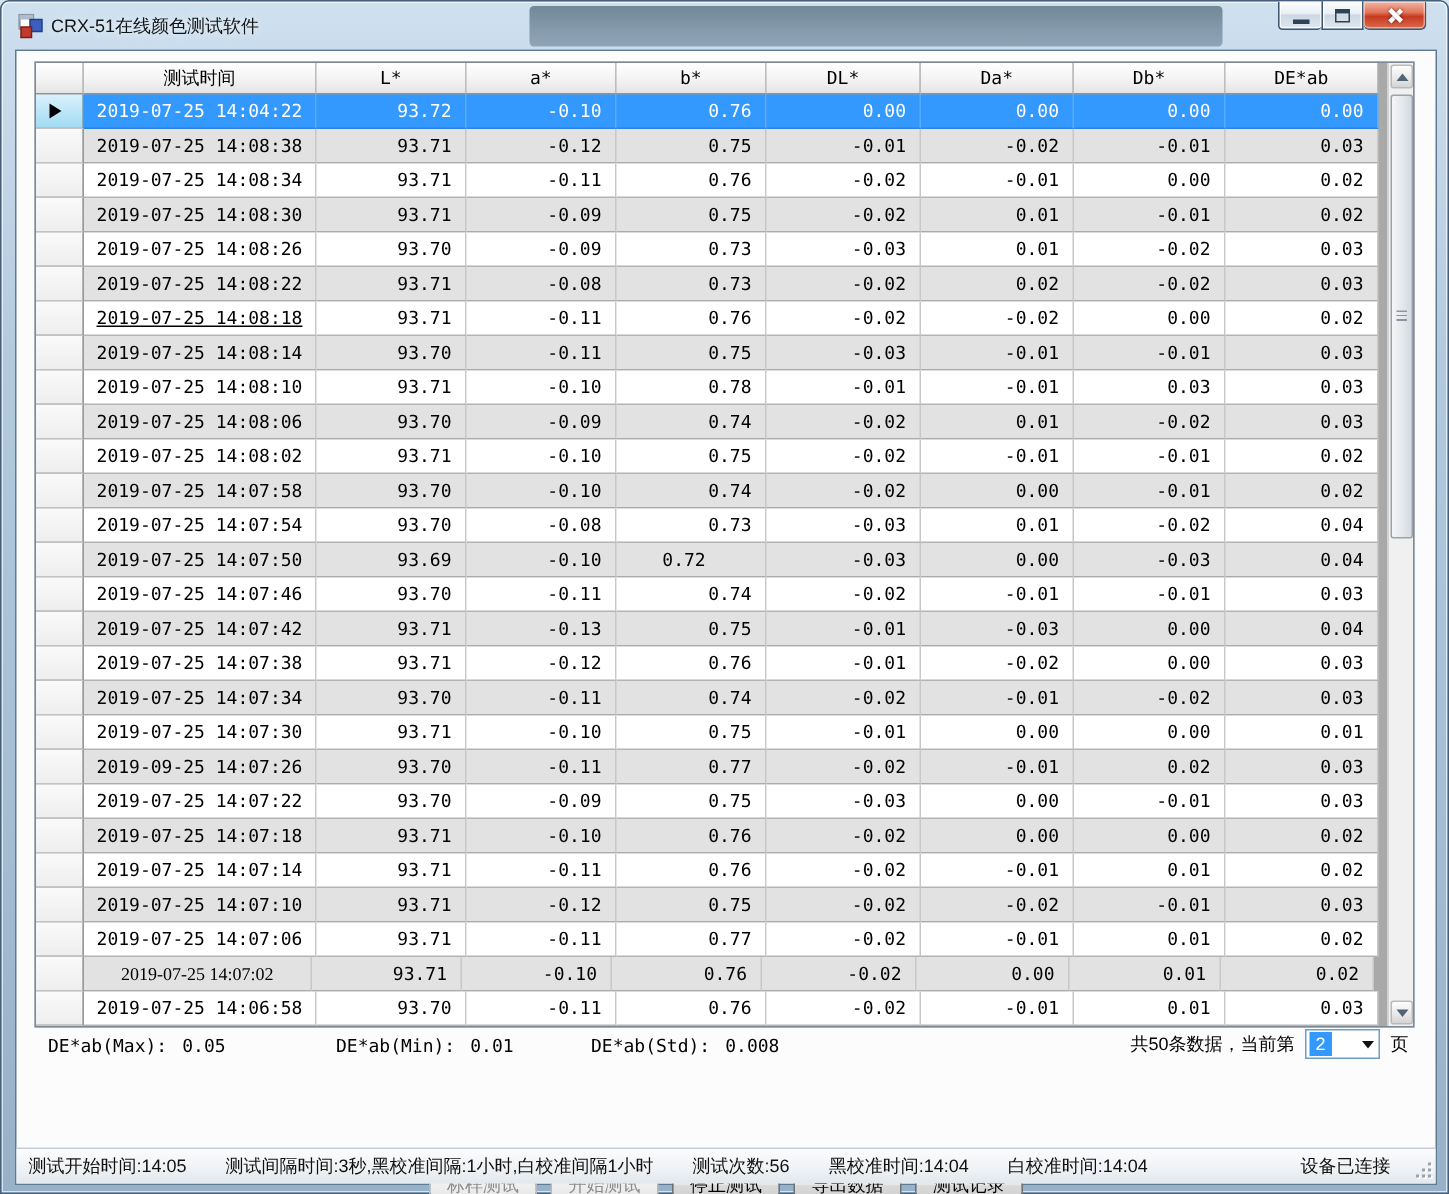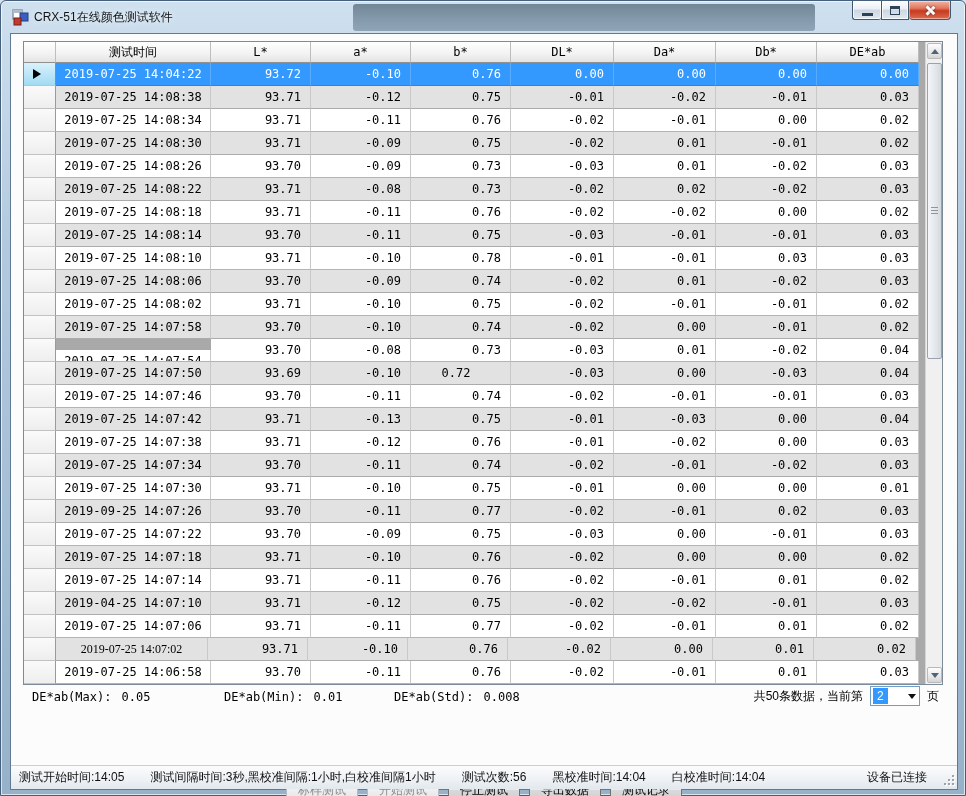--- a/index.html
+++ b/index.html
@@ -225,21 +225,21 @@
               <div class="cell" style="width: 100px;">93.71</div>
               <div class="cell" style="width: 100px;">-0.08</div>
               <div class="cell" style="width: 100px;">0.73</div>
               <div class="cell" style="width: 103px;">-0.02</div>
               <div class="cell" style="width: 102px;">0.02</div>
               <div class="cell" style="width: 101px;">-0.02</div>
               <div class="cell" style="width: 102px;">0.03</div>
             </div>
             <div class="grow">
               <div class="rh"></div>
-              <div class="cell c-time" style="width: 155px;">2019-07-25 14:08:18</div>
+              <div class="cell c-time" style="width: 155px; text-decoration: underline;">2019-07-25 14:08:18</div>
               <div class="cell" style="width: 100px;">93.71</div>
               <div class="cell" style="width: 100px;">-0.11</div>
               <div class="cell" style="width: 100px;">0.76</div>
               <div class="cell" style="width: 103px;">-0.02</div>
               <div class="cell" style="width: 102px;">-0.02</div>
               <div class="cell" style="width: 101px;">0.00</div>
               <div class="cell" style="width: 102px;">0.02</div>
             </div>
             <div class="grow alt">
               <div class="rh"></div>
@@ -291,21 +291,21 @@
               <div class="cell" style="width: 100px;">93.70</div>
               <div class="cell" style="width: 100px;">-0.10</div>
               <div class="cell" style="width: 100px;">0.74</div>
               <div class="cell" style="width: 103px;">-0.02</div>
               <div class="cell" style="width: 102px;">0.00</div>
               <div class="cell" style="width: 101px;">-0.01</div>
               <div class="cell" style="width: 102px;">0.02</div>
             </div>
             <div class="grow">
               <div class="rh"></div>
-              <div class="cell c-time" style="width: 155px; margin-top: 11px;">2019-07-25 14:07:54</div>
+              <div class="cell c-time" style="width: 155px;">2019-07-25 14:07:54</div>
               <div class="cell" style="width: 100px;">93.70</div>
               <div class="cell" style="width: 100px;">-0.08</div>
               <div class="cell" style="width: 100px;">0.73</div>
               <div class="cell" style="width: 103px;">-0.03</div>
               <div class="cell" style="width: 102px;">0.01</div>
               <div class="cell" style="width: 101px;">-0.02</div>
               <div class="cell" style="width: 102px;">0.04</div>
             </div>
             <div class="grow alt">
               <div class="rh"></div>
@@ -412,21 +412,21 @@
               <div class="cell" style="width: 100px;">93.71</div>
               <div class="cell" style="width: 100px;">-0.11</div>
               <div class="cell" style="width: 100px;">0.76</div>
               <div class="cell" style="width: 103px;">-0.02</div>
               <div class="cell" style="width: 102px;">-0.01</div>
               <div class="cell" style="width: 101px;">0.01</div>
               <div class="cell" style="width: 102px;">0.02</div>
             </div>
             <div class="grow alt">
               <div class="rh"></div>
-              <div class="cell c-time" style="width: 155px;">2019-04-25 14:07:10</div>
+              <div class="cell c-time" style="width: 155px;">2019-07-25 14:07:10</div>
               <div class="cell" style="width: 100px;">93.71</div>
               <div class="cell" style="width: 100px;">-0.12</div>
               <div class="cell" style="width: 100px;">0.75</div>
               <div class="cell" style="width: 103px;">-0.02</div>
               <div class="cell" style="width: 102px;">-0.02</div>
               <div class="cell" style="width: 101px;">-0.01</div>
               <div class="cell" style="width: 102px;">0.03</div>
             </div>
             <div class="grow">
               <div class="rh"></div>

